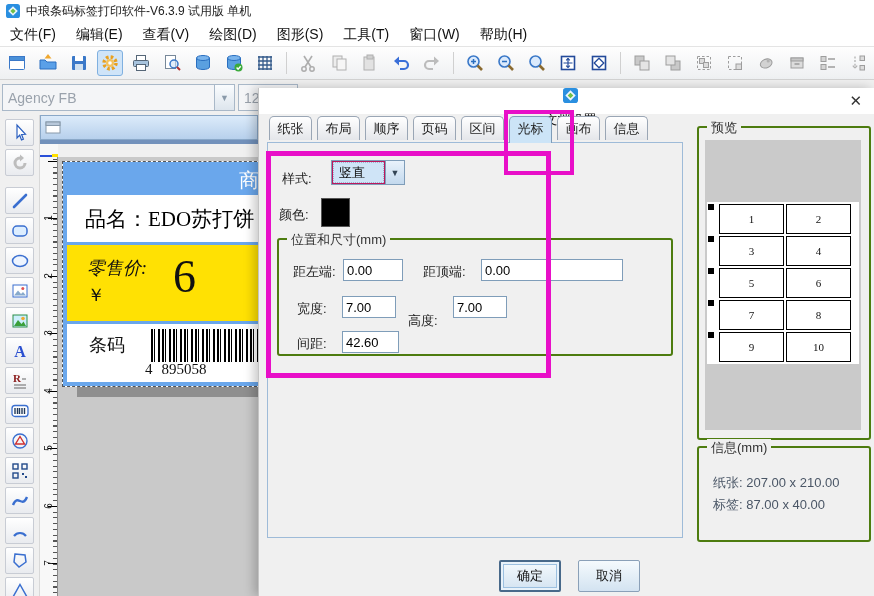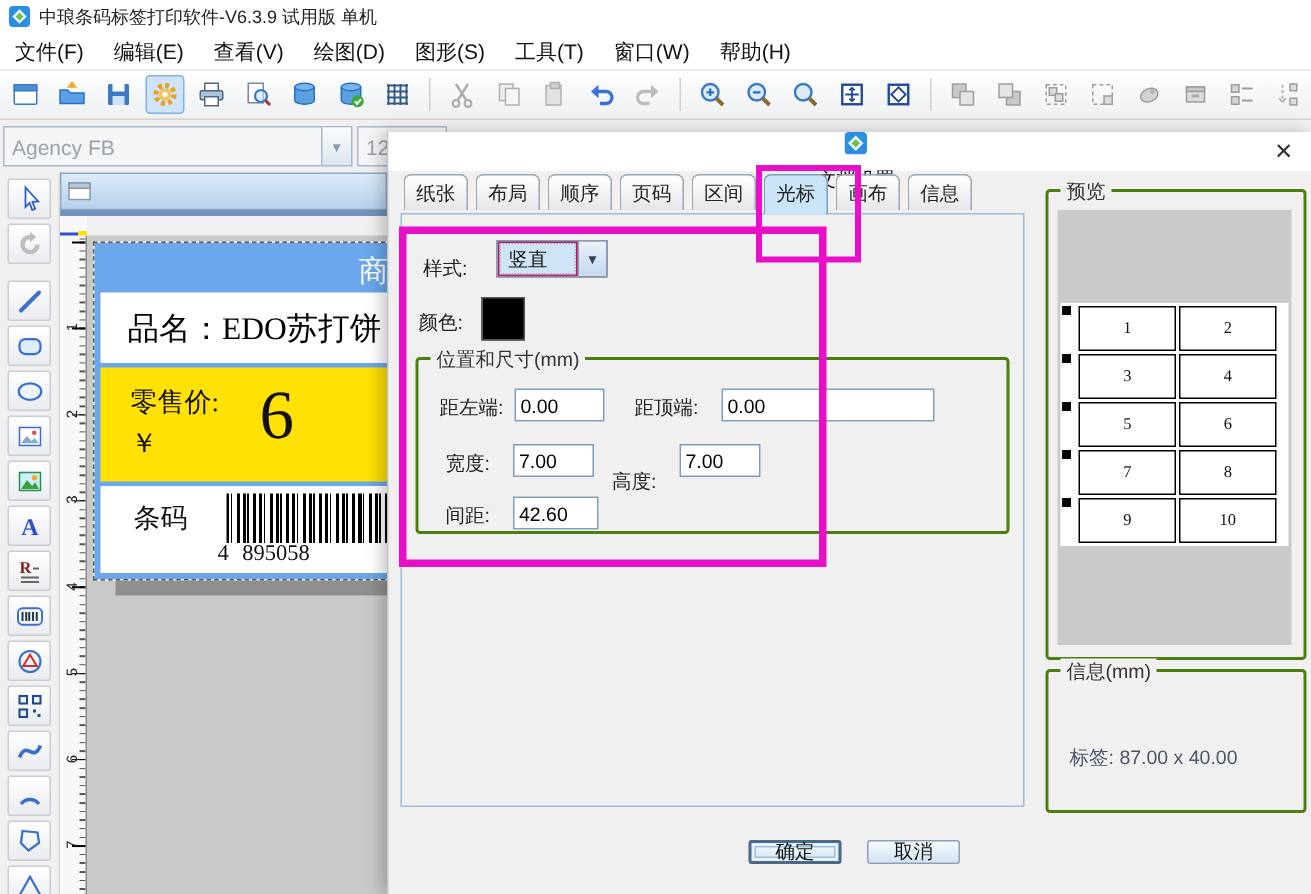--- a/index.html
+++ b/index.html
@@ -60,21 +60,21 @@
   #origin-b{position:absolute;left:40px;top:155px;width:12px;height:2px;background:#2a50d8;z-index:3;}
   #origin-y{position:absolute;left:52px;top:154px;width:6px;height:3px;background:#ffe000;z-index:3;}
   #canvasbg{position:absolute;left:58px;top:157px;width:200px;height:439px;background:#c9c9c9;overflow:hidden;}
   #page{position:absolute;left:4px;top:4px;width:200px;height:226px;background:#fff;border:1px dashed #555;box-sizing:border-box;}
   #labelfill{position:absolute;left:0;top:0;right:0;bottom:0;background:var(--label-blue);}
   #lab-header{position:absolute;left:0;top:0;width:100%;height:33px;}
   #lab-header .h{position:absolute;left:176px;top:5px;color:#fff;font-family:"Liberation Serif",serif;font-size:20px;}
   #lab-name{position:absolute;left:4px;top:33px;width:196px;height:47px;background:#fff;}
   #lab-name .t{position:absolute;left:18px;top:10px;font-family:"Liberation Serif",serif;font-size:21px;color:#000;}
   #lab-price{position:absolute;left:4px;top:83px;width:196px;height:76px;background:var(--label-yellow);}
-  #lab-price .l{position:absolute;left:20px;top:11px;font-family:"Liberation Serif",serif;font-size:18px;}
+  #lab-price .l{position:absolute;left:20px;top:11px;font-family:"Liberation Serif",serif;font-size:18px;font-style:italic;}
   #lab-price .c{position:absolute;left:20px;top:38px;font-family:"Liberation Serif",serif;font-size:18px;}
   #lab-price .v{position:absolute;left:106px;top:5px;font-family:"Liberation Serif",serif;font-size:46px;}
   #lab-code{position:absolute;left:4px;top:162px;width:196px;height:58px;background:#fff;}
   #lab-code .l{position:absolute;left:22px;top:9px;font-family:"Liberation Serif",serif;font-size:18px;text-align:center;}
   #barcode{position:absolute;left:84px;top:5px;width:110px;height:33px;
            background:repeating-linear-gradient(90deg,#000 0 2px,#fff 2px 3px,#000 3px 4px,#fff 4px 7px,#000 7px 9px,#fff 9px 11px);}
   #bdigits{position:absolute;left:78px;top:37px;font-family:"Liberation Serif",serif;font-size:15px;display:flex;gap:9px;}
   #pageshadow{position:absolute;left:19px;top:230px;width:200px;height:10px;background:#8f8f8f;}
   
   #dialog{position:absolute;left:258px;top:88px;width:616px;height:508px;background:#f0f0f0;
@@ -104,21 +104,21 @@
   #prevgroup{left:438px;top:38px;width:170px;height:310px;}
   #previnner{position:absolute;left:6px;top:12px;width:156px;height:290px;background:#cacaca;}
   #prevpage{position:absolute;left:2px;top:62px;width:152px;height:162px;background:#fff;}
   #prevgrid{position:absolute;left:12px;top:2px;width:132px;height:158px;display:grid;
             grid-template-columns:1fr 1fr;grid-auto-rows:30px;gap:2px;}
   .pcell{background:#fff;border:1.5px solid #000;display:flex;align-items:center;justify-content:center;
          font-family:"Liberation Serif",serif;font-size:11px;}
   .pmark{position:absolute;left:1px;width:6px;height:6px;background:#000;}
   #infogroup{left:438px;top:358px;width:170px;height:92px;}
   .inforow{position:absolute;left:14px;font-size:13px;color:#4a5666;white-space:nowrap;}
-  .dbtn{position:absolute;width:62px;height:16px;display:flex;align-items:center;justify-content:center;
+  .dbtn{position:absolute;width:62px;height:32px;display:flex;align-items:center;justify-content:center;
         font-size:13px;color:#111;background:linear-gradient(#f5fafd,#d3e3f1);
         border:1px solid #8aa0b8;border-radius:2px;box-sizing:border-box;}
   #okbtn{left:240px;top:472px;border:2px solid #48698a;box-shadow:inset 0 0 0 2px #e8f2fa,inset 0 0 0 3px #9cc0e0;}
   #cancelbtn{left:319px;top:472px;}
   
   #hl-tab{position:absolute;left:504px;top:110px;width:62px;height:57px;border:4px solid var(--hl);z-index:20;pointer-events:none;}
   #hl-form{position:absolute;left:266px;top:151px;width:275px;height:217px;border:5px solid var(--hl);z-index:20;pointer-events:none;}
 </style>
 </head>
 <body>
@@ -641,20 +641,24 @@
           <div class="pmark" style="top: 34px;"></div>
           <div class="pmark" style="top: 66px;"></div>
           <div class="pmark" style="top: 98px;"></div>
           <div class="pmark" style="top: 130px;"></div>
         </div>
     </div>
   </div>
 
   <div class="groupbox" id="infogroup">
     <span class="gt">信息(mm)</span>
+    <span class="inforow" style="top:26px;">
+      <span>纸张:</span>
+      <span>207.00 x 210.00</span>
+    </span>
     <span class="inforow" style="top:48px;">
       <span>标签:</span>
       <span>87.00 x 40.00</span>
     </span>
   </div>
 
   <div class="dbtn" id="okbtn">确定</div>
   <div class="dbtn" id="cancelbtn">取消</div>
 </div>
 

